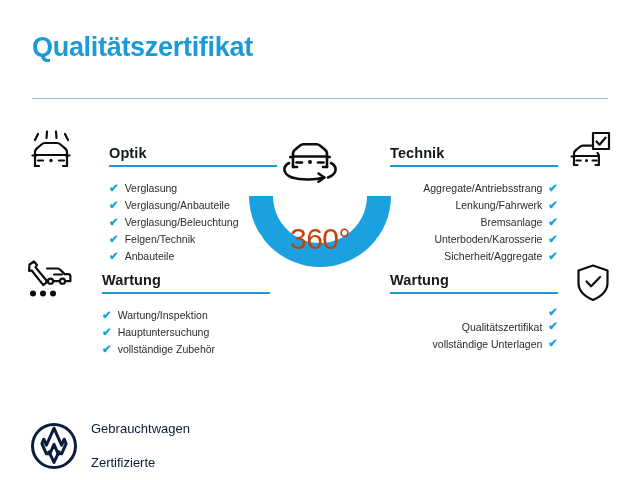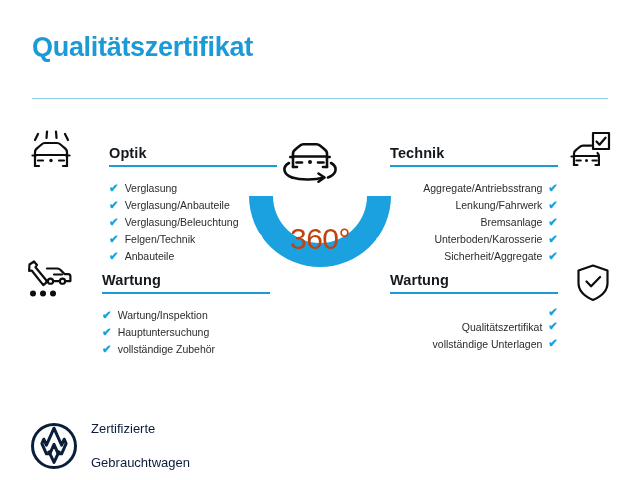--- a/index.html
+++ b/index.html
@@ -371,18 +371,18 @@
                L19.8 31.8
                L16.4 31.8
                L11.9 21.6
                L13.8 17.2
                L16.4 23.2
                L20.7 13.6
                L24 6.2 Z" fill="none" stroke="#0A1E3C" stroke-width="3" stroke-linejoin="round"></path>
       <path d="M18.5 28.6 L24 40.4 L29.5 28.6" fill="none" stroke="#0A1E3C" stroke-width="3" stroke-linejoin="round"></path>
     </svg>
     <div class="brand-text">
+      <div>Gebrauchtwagen</div>
       <div>Zertifizierte</div>
-      <div>Gebrauchtwagen</div>
     </div>
   </div>
 
 </div>
 
 </body></html>

